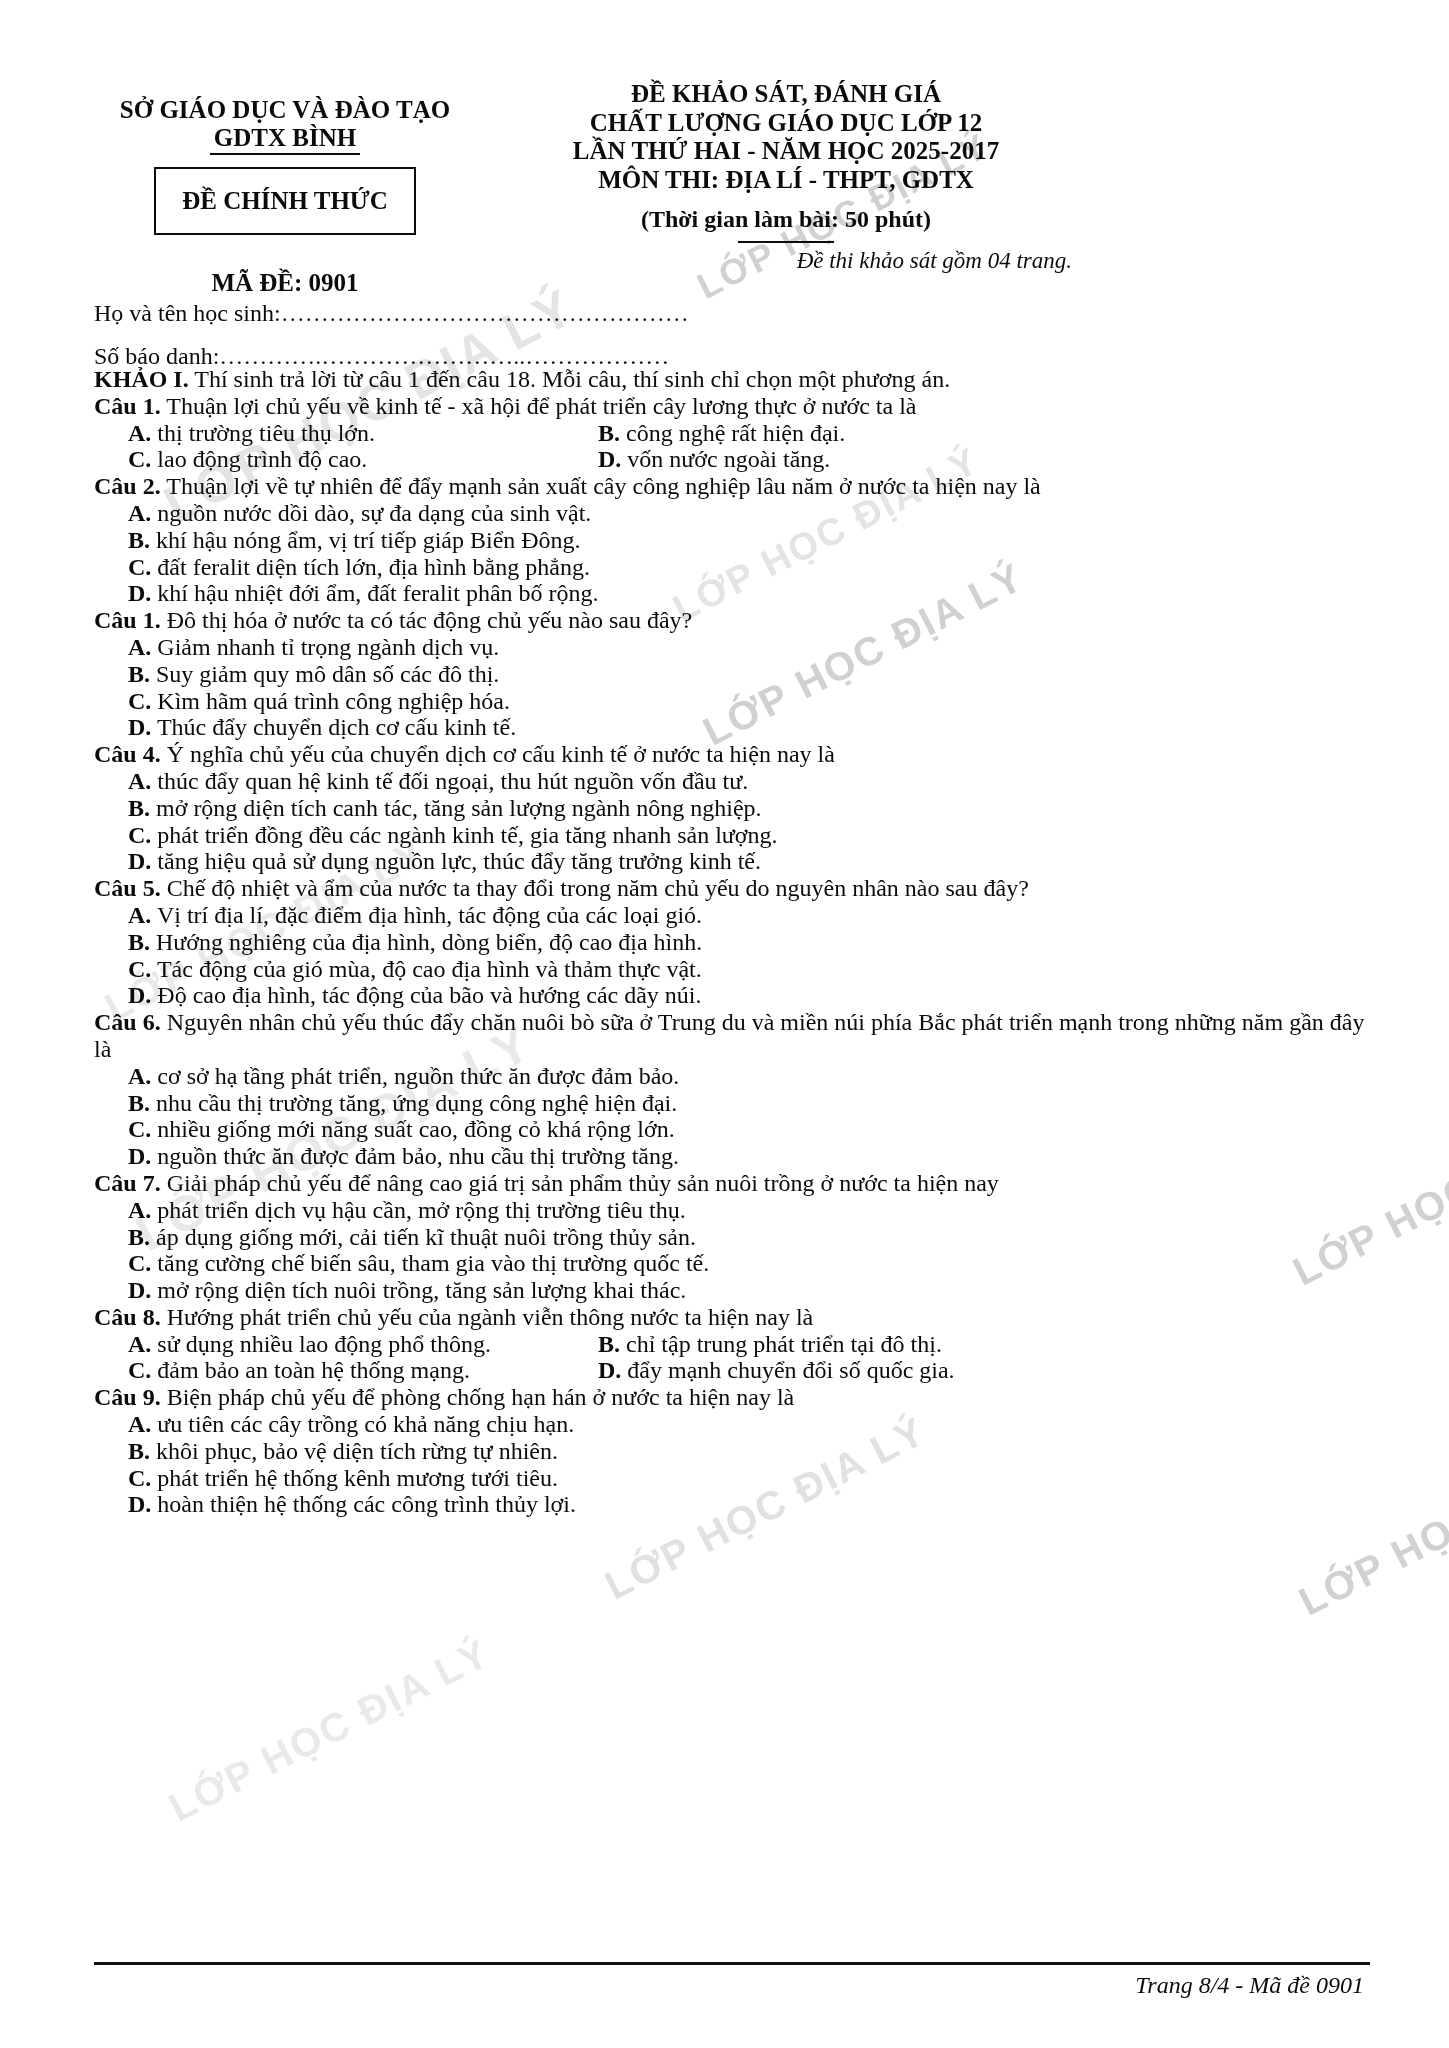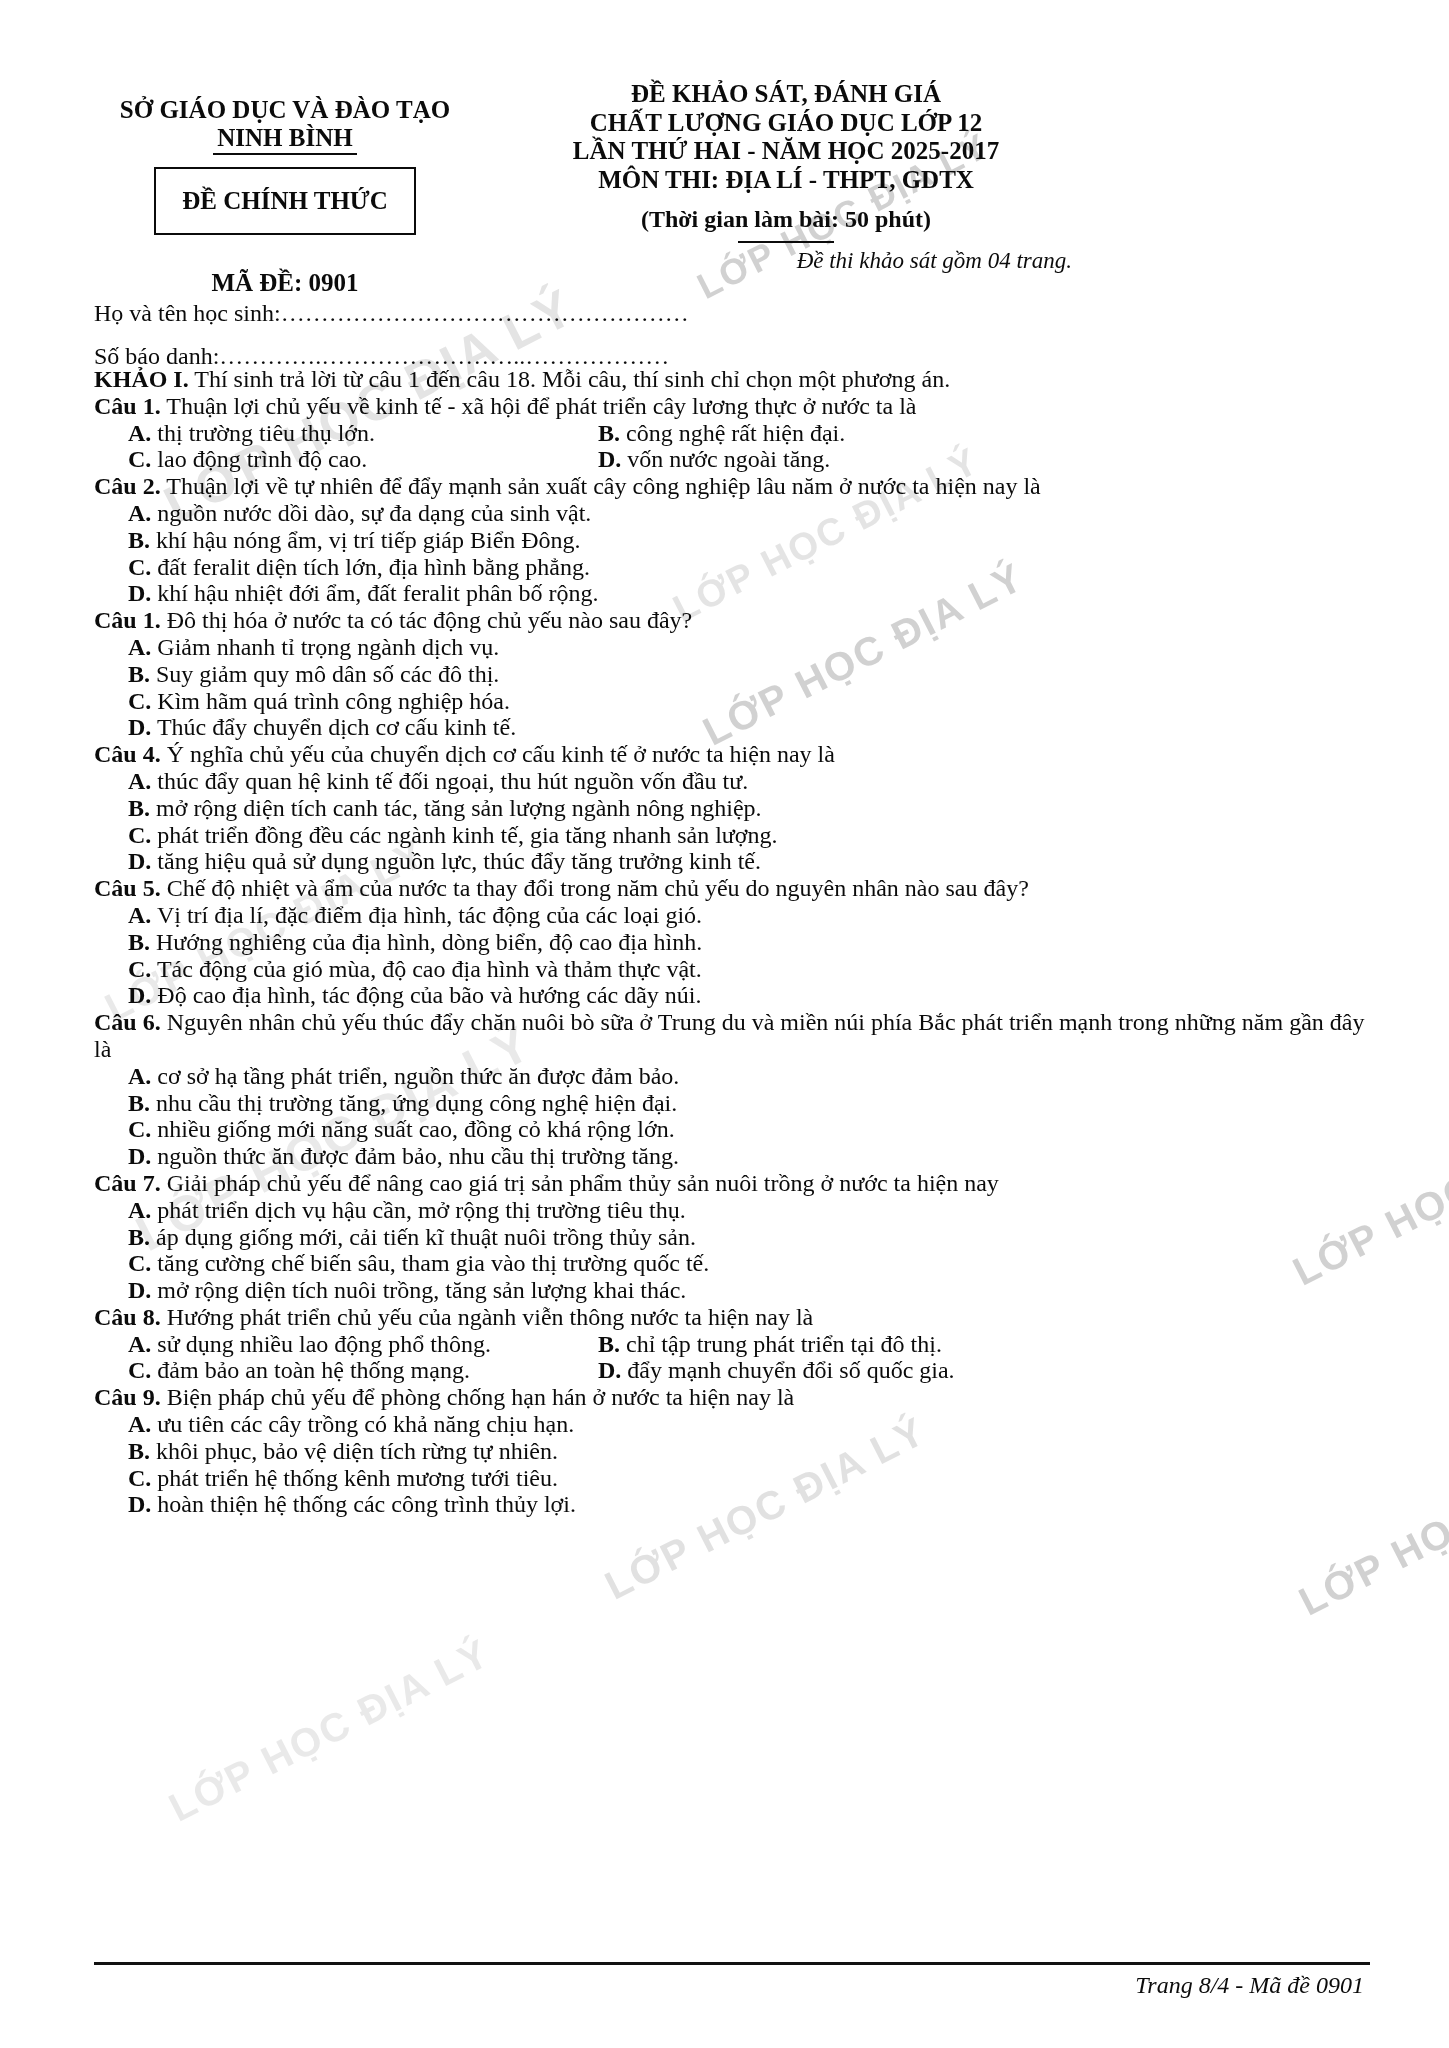--- a/index.html
+++ b/index.html
@@ -86,21 +86,21 @@
   <div class="wm wm4">LỚP HỌC ĐỊA LÝ</div>
   <div class="wm wm5 faint">LỚP HỌC ĐỊA LÝ</div>
   <div class="wm wm6 faint">LỚP HỌC ĐỊA LÝ</div>
   <div class="wm wm7">LỚP HỌC ĐỊA LÝ</div>
   <div class="wm wm8">LỚP HỌC ĐỊA LÝ</div>
   <div class="wm wm9">LỚP HỌC ĐỊA LÝ</div>
   <div class="wm wm10 faint">LỚP HỌC ĐỊA LÝ</div>
 
   <div class="header-left">
     <div>SỞ GIÁO DỤC VÀ ĐÀO TẠO</div>
-    <div><span class="hl-line2">NINH BÌNH</span></div>
+    <div><span class="hl-line2">GDTX BÌNH</span></div>
     <div><span class="exam-box">ĐỀ CHÍNH THỨC</span></div>
     <div class="exam-code">MÃ ĐỀ: 0901</div>
   </div>
 
   <div class="header-right">
     <div class="hr-bold">ĐỀ KHẢO SÁT, ĐÁNH GIÁ</div>
     <div class="hr-bold">CHẤT LƯỢNG GIÁO DỤC LỚP 12</div>
     <div class="hr-bold">LẦN THỨ HAI - NĂM HỌC 2025-2017</div>
     <div class="hr-bold">MÔN THI: ĐỊA LÍ - THPT, GDTX</div>
     <div class="hr-duration">(Thời gian làm bài: 50 phút)</div>

